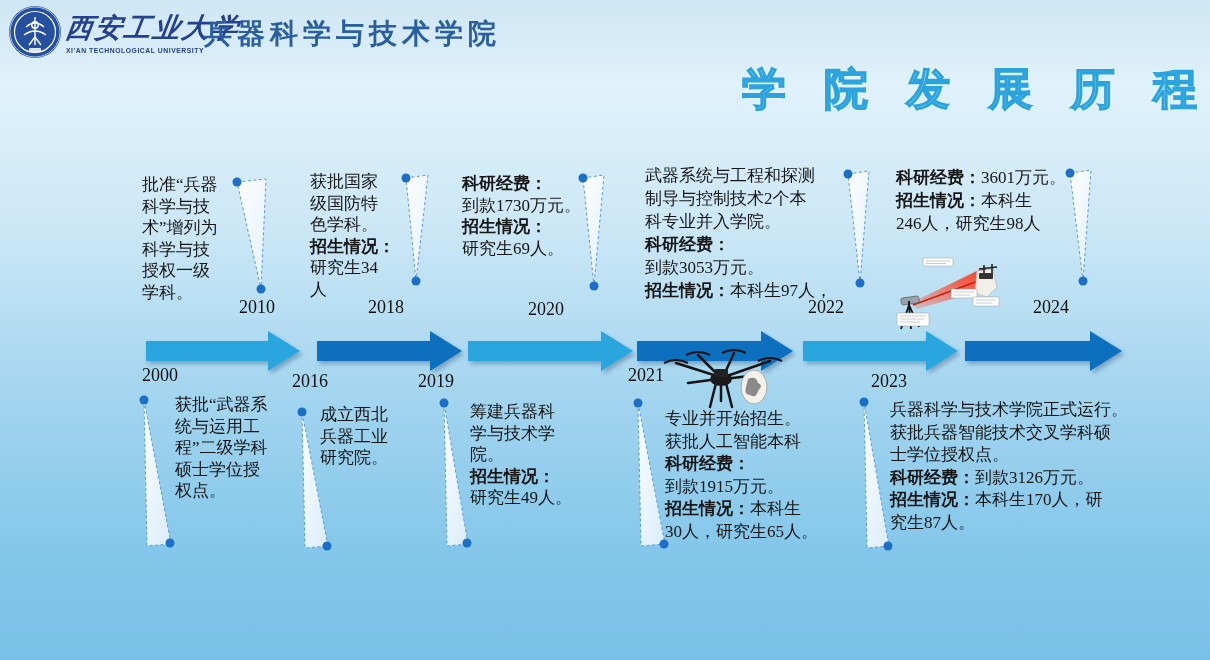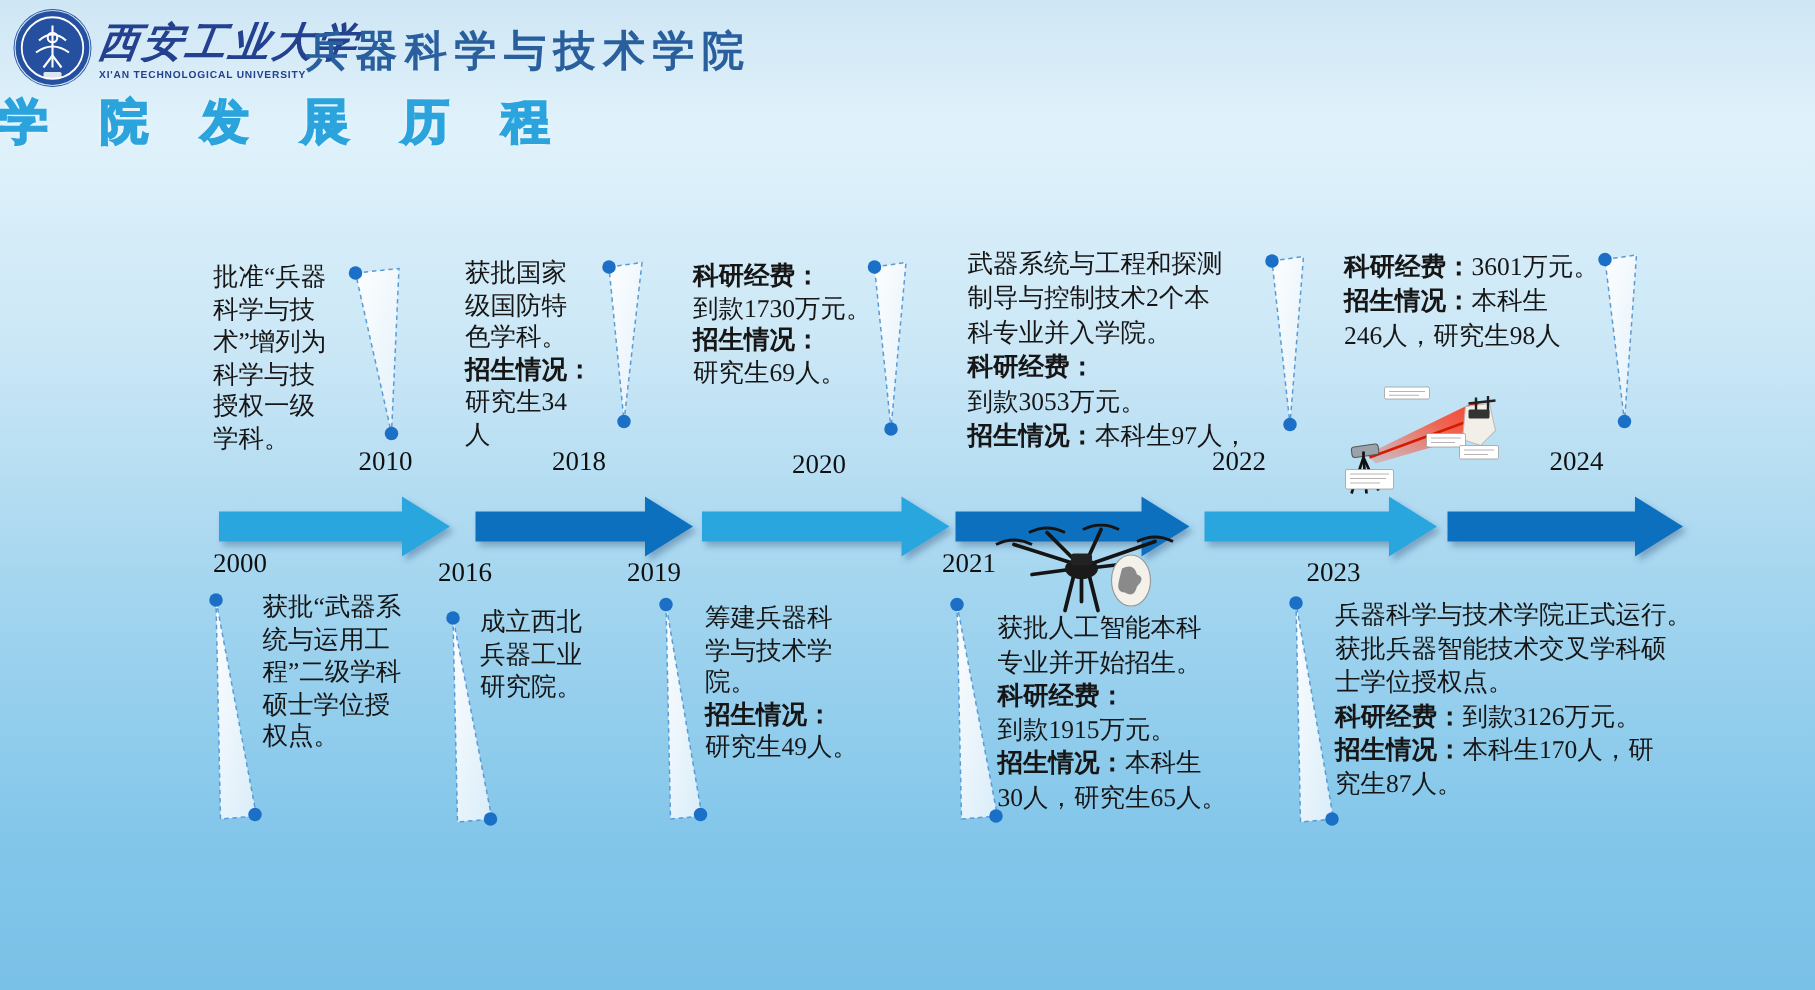--- a/index.html
+++ b/index.html
@@ -8,22 +8,22 @@
     font-family:"Liberation Serif","DejaVu Serif",serif;}
   
   .logo{position:absolute;left:8px;top:5px;width:54px;height:54px;}
   .uni-block{position:absolute;left:66px;top:10px;color:#24418f;}
   .uni-cn{font-family:"DejaVu Serif","Liberation Serif",serif;font-style:italic;font-weight:bold;
     font-size:27px;letter-spacing:2px;transform:skewX(-8deg);}
   .uni-en{font-family:"Liberation Sans","DejaVu Sans",sans-serif;font-size:6.8px;font-weight:bold;
     letter-spacing:0.55px;margin-top:1px;}
   .college{position:absolute;left:204px;top:15px;font-family:"Liberation Sans","DejaVu Sans",sans-serif;
     font-weight:bold;font-size:28px;color:#2a5f9e;letter-spacing:5px;}
-  .slide-title{position:absolute;left:0;top:60px;width:100%;text-align:left;
-    font-family:"Liberation Sans","DejaVu Sans",sans-serif;font-weight:bold;font-size:32px;
+  .slide-title{position:absolute;left:0;top:60px;width:100%;text-align:right;
+    font-family:"Liberation Sans","DejaVu Sans",sans-serif;font-weight:bold;font-size:44px;
     letter-spacing:13px;color:#85d8f8;-webkit-text-stroke:1.4px #2ba4dd;
     text-shadow:0 0 3px rgba(255,255,255,0.9);}
   
   .overlay{position:absolute;left:0;top:0;pointer-events:none;}
   
   .year{position:absolute;font-size:18px;color:#101010;font-family:"Liberation Serif","DejaVu Serif",serif;}
   #yr-2010{left:239px;top:297px}
   #yr-2018{left:368px;top:297px}
   #yr-2020{left:528px;top:299px}
   #yr-2022{left:808px;top:297px}
@@ -194,22 +194,22 @@
       <div><span>研究院。</span></div>
     </div>
   <div class="evtext" id="tb-2019">
       <div><span>筹建兵器科</span></div>
       <div><span>学与技术学</span></div>
       <div><span>院。</span></div>
       <div><span class="bl">招生情况：</span></div>
       <div><span>研究生49人。</span></div>
     </div>
   <div class="evtext" id="tb-2021">
+      <div><span>专业并开始招生。</span></div>
       <div><span>获批人工智能本科</span></div>
-      <div><span>专业并开始招生。</span></div>
       <div><span class="bl">科研经费：</span></div>
       <div><span>到款1915万元。</span></div>
       <div><span class="bl">招生情况：</span><span>本科生</span></div>
       <div><span>30人，研究生65人。</span></div>
     </div>
   <div class="evtext" id="tb-2023">
       <div><span>兵器科学与技术学院正式运行。</span></div>
       <div><span>获批兵器智能技术交叉学科硕</span></div>
       <div><span>士学位授权点。</span></div>
       <div><span class="bl">科研经费：</span><span>到款3126万元。</span></div>

